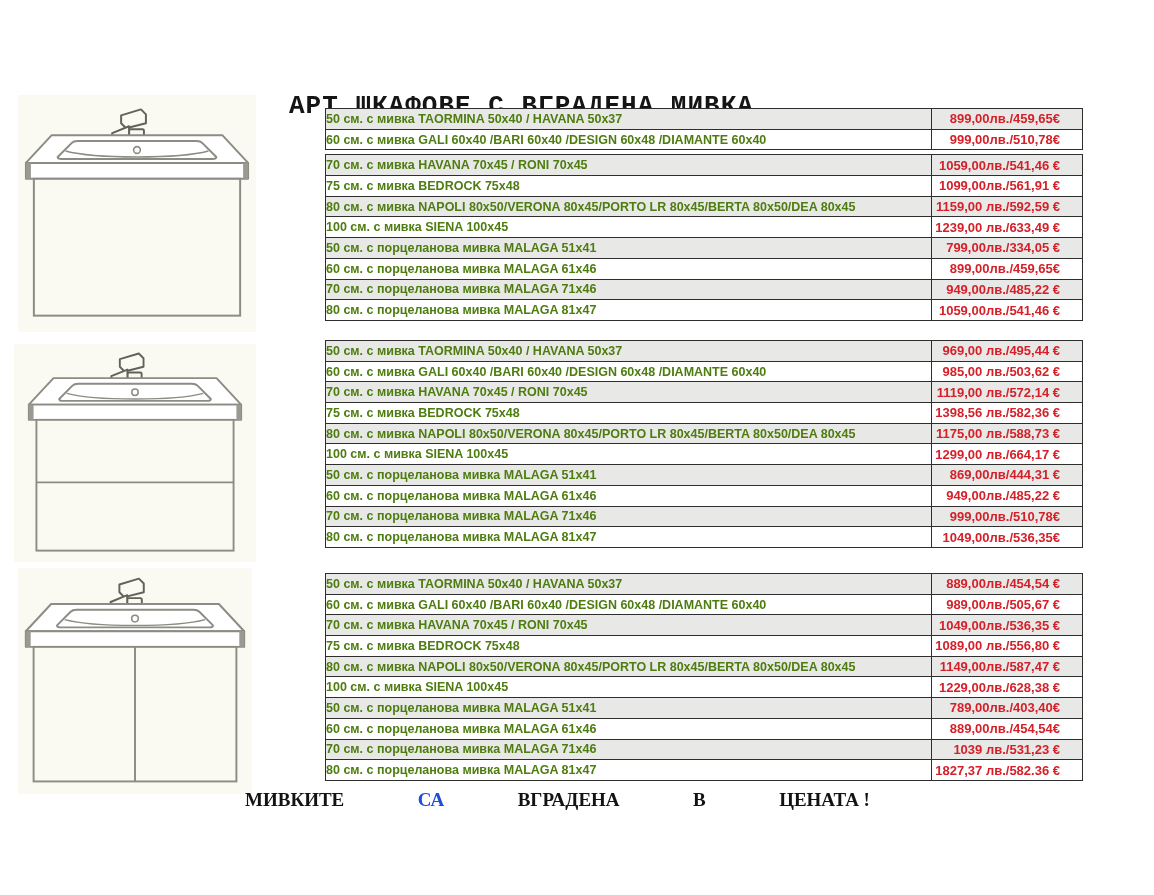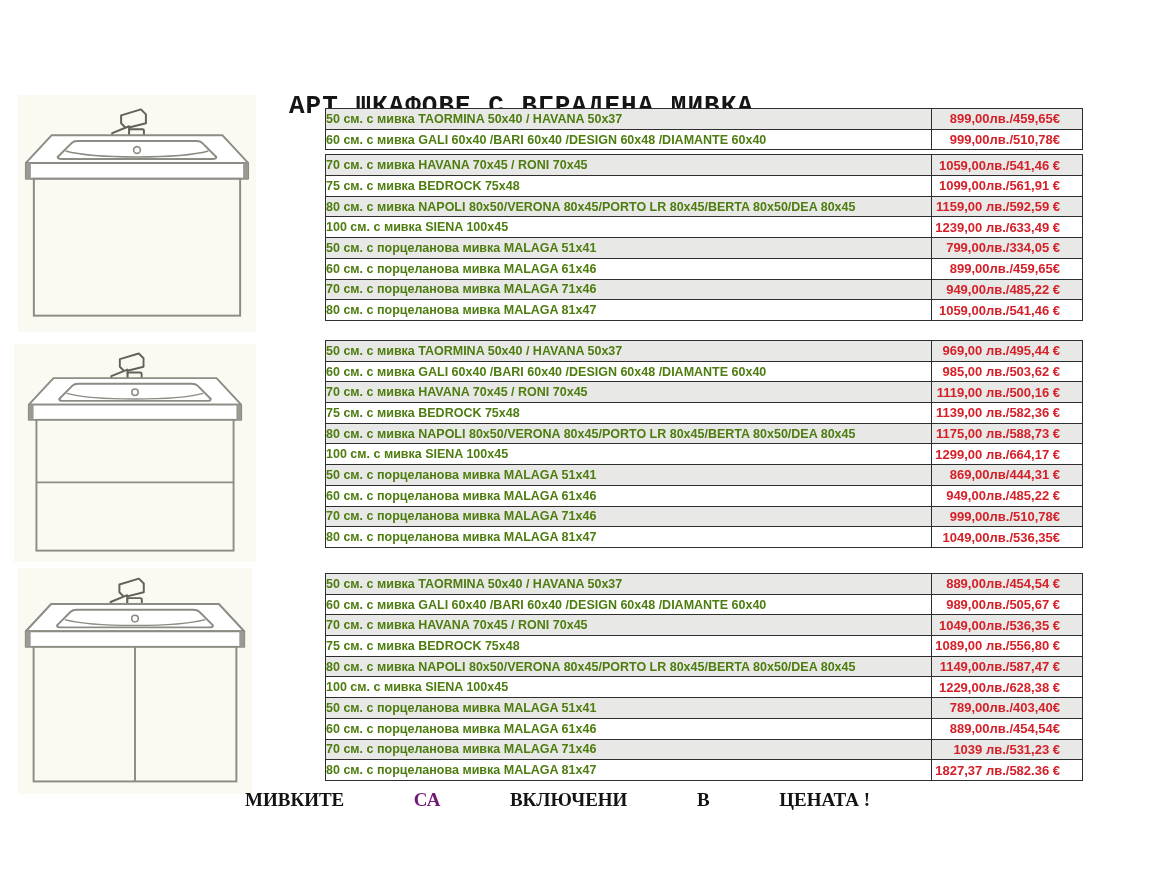--- a/index.html
+++ b/index.html
@@ -40,21 +40,21 @@
   .cabinet-figure.c0{left:18px;top:95px;width:238px;height:237px;}
   .cabinet-figure.c1{left:14px;top:344px;width:242px;height:218px;}
   .cabinet-figure.c2{left:18px;top:568px;width:234px;height:226px;}
   .cabinet-figure svg{width:100%;height:100%;display:block;}
   .footer-note{
     position:absolute;left:245px;top:789px;width:625px;
     display:flex;justify-content:space-between;align-items:baseline;
     font-family:"Liberation Serif",serif;font-weight:bold;font-size:19px;
     color:#131313;white-space:nowrap;
   }
-  .footer-note .red{color:#701a75;}
+  .footer-note .red{color:#1d4ed8;}
 </style>
 </head>
 <body>
 
 <h1 class="page-title">АРТ ШКАФОВЕ С ВГРАДЕНА МИВКА</h1>
 
 <div class="cabinet-figure c0">
   <svg viewBox="0 0 240 230" fill="none">
 
     <g stroke="#62625a" stroke-width="2" fill="#fbfaf2" stroke-linejoin="round">
@@ -171,25 +171,25 @@
       <div class="row alt">
         <div class="cell label">50 см. с мивка TAORMINA 50x40 / HAVANA 50x37</div>
         <div class="cell price">969,00 лв./495,44 €</div>
       </div>
       <div class="row">
         <div class="cell label">60 см. с мивка GALI 60x40 /BARI 60x40 /DESIGN 60x48 /DIAMANTE 60x40</div>
         <div class="cell price">985,00 лв./503,62 €</div>
       </div>
       <div class="row alt">
         <div class="cell label">70 см. с мивка HAVANA 70x45 / RONI 70x45</div>
-        <div class="cell price">1119,00 лв./500,16 €</div>
+        <div class="cell price">1119,00 лв./572,14 €</div>
       </div>
       <div class="row">
         <div class="cell label">75 см. с мивка BEDROCK 75x48</div>
-        <div class="cell price">1139,00 лв./582,36 €</div>
+        <div class="cell price">1398,56 лв./582,36 €</div>
       </div>
       <div class="row alt">
         <div class="cell label">80 см. с мивка NAPOLI 80x50/VERONA 80x45/PORTO LR 80x45/BERTA 80x50/DEA 80x45</div>
         <div class="cell price">1175,00 лв./588,73 €</div>
       </div>
       <div class="row">
         <div class="cell label">100 см. с мивка SIENA 100x45</div>
         <div class="cell price">1299,00 лв./664,17 €</div>
       </div>
       <div class="row alt">
@@ -249,16 +249,16 @@
       <div class="row">
         <div class="cell label">80 см. с порцеланова мивка MALAGA 81x47</div>
         <div class="cell price">1827,37 лв./582.36 €</div>
       </div>
     </div>
 </div>
 
 <div class="footer-note">
   <span>МИВКИТЕ</span>
   <span class="red">СА</span>
-  <span>ВКЛЮЧЕНИ</span>
+  <span>ВГРАДЕНА</span>
   <span>В</span>
   <span>ЦЕНАТА !</span>
 </div>
 
 </body></html>

